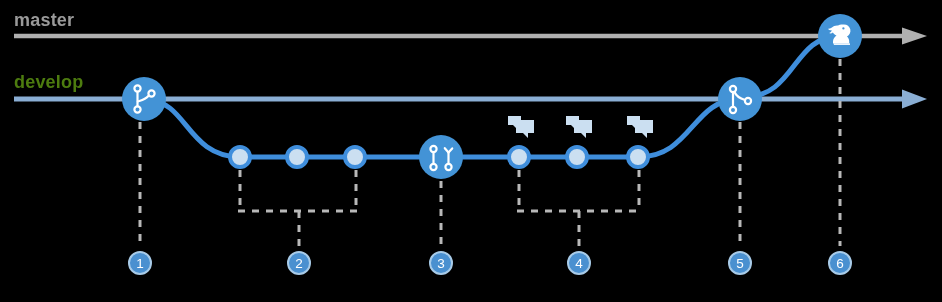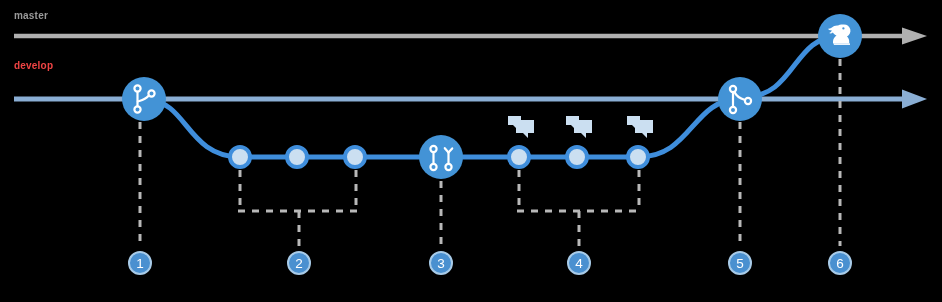--- a/index.html
+++ b/index.html
@@ -23,35 +23,35 @@
   svg.layer {
     position: absolute;
     top: 0;
     left: 0;
     width: 942px;
     height: 302px;
     display: block;
   }
   .branch-label {
     position: absolute;
-    font-size: 10px;
+    font-size: 18px;
     font-weight: bold;
     letter-spacing: 0.2px;
     white-space: nowrap;
     font-family: "Liberation Sans", sans-serif;
   }
   #label-master {
     left: 14px;
     top: 10px;
     color: #9a9a9a;
   }
   #label-develop {
     left: 14px;
-    top: 60px;
-    color: #ef4444;
+    top: 72px;
+    color: #4d7c0f;
   }
 </style>
 </head>
 <body>
 
 <div id="diagram-root">
 
   <span class="branch-label" id="label-master">master</span>
 
   <span class="branch-label" id="label-develop">develop</span>

